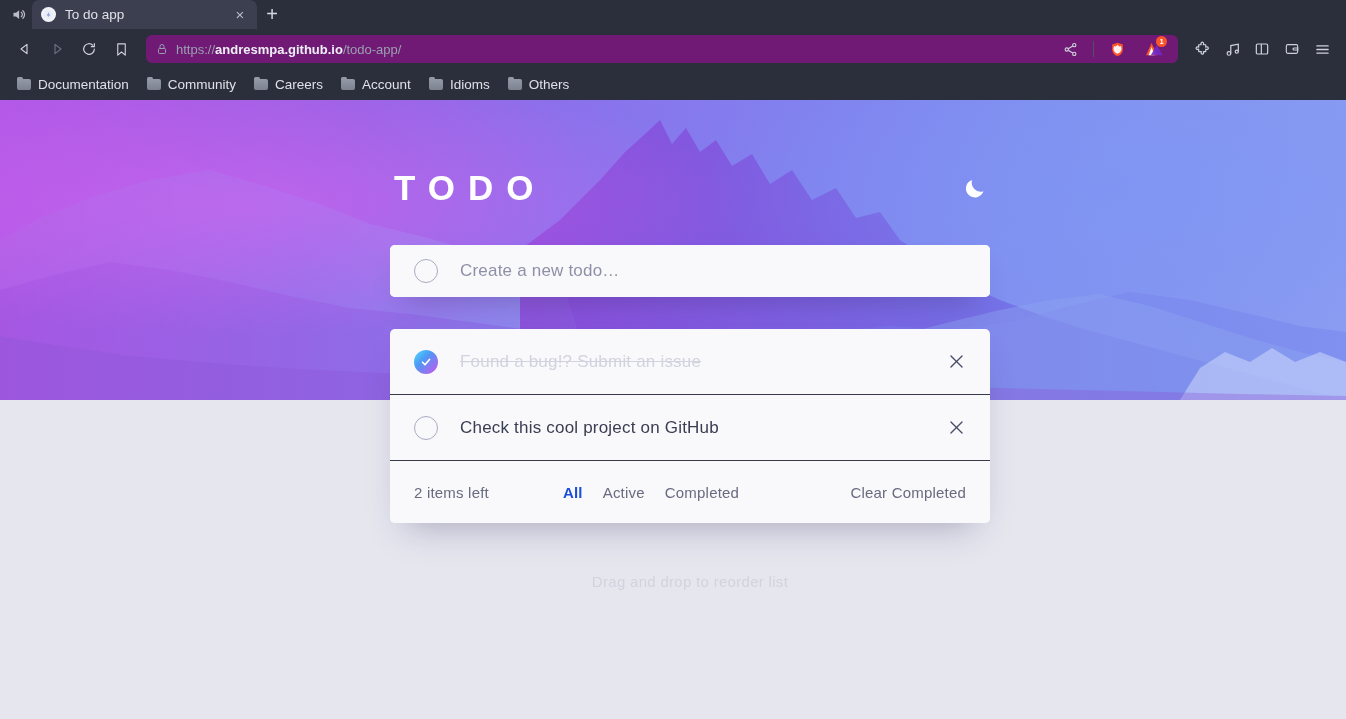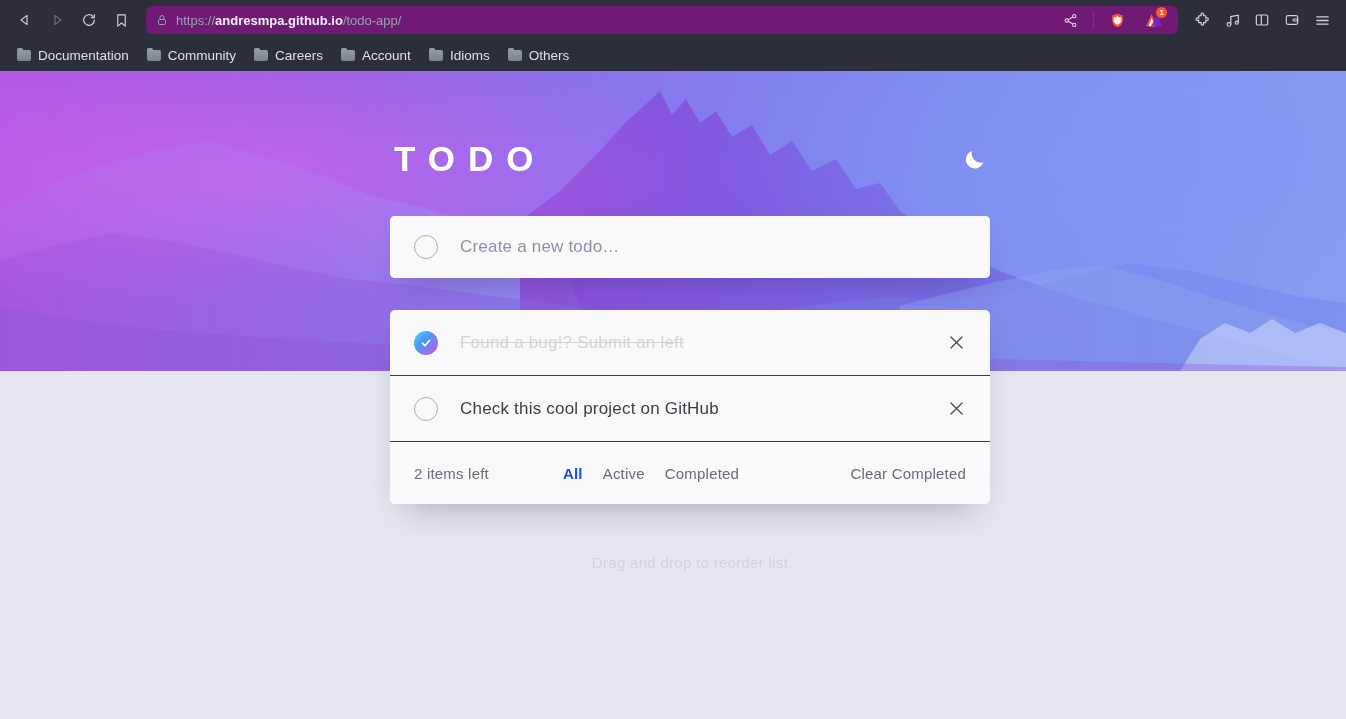--- a/index.html
+++ b/index.html
@@ -118,21 +118,21 @@
     color:#ffffff; font-size:35px; font-weight:700; letter-spacing:13px;
     line-height:1;
   }
   .theme-toggle { width:26px; height:26px; display:flex; align-items:center; justify-content:center; }
 
   .card {
     background:#f9f9fb; border-radius:5px;
     box-shadow:0 16px 30px -14px rgba(50,40,90,.35);
   }
   .create-row {
-    display:flex; align-items:center; height:62px; padding:0 24px; gap:22px;
+    display:flex; align-items:center; height:52px; padding:0 24px; gap:22px;
     border-radius:5px; background:#f9f9fb;
   }
   .circle {
     width:24px; height:24px; border-radius:50%; border:1px solid #a9abc2;
     flex:0 0 24px; background:transparent;
   }
   .create-placeholder { color:#8f90a8; font-size:17px; letter-spacing:.2px; }
 
   .list-card {
     margin-top:32px; background:#f9f9fb; border-radius:5px;
@@ -166,20 +166,40 @@
 
   .hint {
     text-align:center; margin-top:50px; color:#d2d3de; font-size:15px; letter-spacing:.3px;
   }
 </style>
 </head>
 <body>
 
 <div class="browser">
 
+  <div class="tabstrip">
+    <div class="audio-ind">
+      <svg width="15" height="15" viewBox="0 0 24 24" fill="none" stroke="currentColor" stroke-width="2" stroke-linecap="round" stroke-linejoin="round">
+        <polygon points="4,9 4,15 8,15 13,19 13,5 8,9" fill="currentColor" stroke="none"></polygon>
+        <path d="M16.5 8.5a4.5 4.5 0 0 1 0 7"></path>
+        <path d="M19 6a8 8 0 0 1 0 12"></path>
+      </svg>
+    </div>
+    <div class="tab">
+      <span class="tab-fav">
+        <svg width="11" height="11" viewBox="0 0 24 24">
+          <circle cx="12" cy="12" r="11" fill="#e9edf6"></circle>
+          <path d="M8 13c2-1 3.5-4 4-7 .5 3 2 6 4 7-2 1-3.5 3-4 5-.5-2-2-4-4-5z" fill="#8fa5d8"></path>
+        </svg>
+      </span>
+      <span class="tab-title">To do app</span>
+      <span class="tab-close">×</span>
+    </div>
+    <div class="newtab">+</div>
+  </div>
 
   <div class="navbar">
     <div class="navbtn">
       <svg width="16" height="16" viewBox="0 0 24 24" fill="none" stroke="currentColor" stroke-width="1.7" stroke-linejoin="round">
           <path d="M15 5 L6 12 L15 19 Z"></path>
         </svg>
     </div>
     <div class="navbtn disabled">
       <svg width="16" height="16" viewBox="0 0 24 24" fill="none" stroke="currentColor" stroke-width="1.7" stroke-linejoin="round">
           <path d="M9 5 L18 12 L9 19 Z"></path>
@@ -348,21 +368,21 @@
         </div>
 
         <div class="list-card">
 
           <div class="todo completed">
             <span class="check done">
               <svg width="12" height="12" viewBox="0 0 24 24" fill="none" stroke="#ffffff" stroke-width="3.4" stroke-linecap="round" stroke-linejoin="round">
                   <path d="M5 12.5 10 17.5 19 7"></path>
                 </svg>
             </span>
-            <span class="todo-label">Found a bug!? Submit an left</span>
+            <span class="todo-label">Found a bug!? Submit an issue</span>
             <span class="x-btn">
               <svg width="19" height="19" viewBox="0 0 24 24" stroke="#4a4d68" stroke-width="1.7" stroke-linecap="round">
                   <path d="M5 5 19 19M19 5 5 19"></path>
                 </svg>
             </span>
           </div>
 
           <div class="todo">
             <span class="check"></span>
             <span class="todo-label">Check this cool project on GitHub</span>

